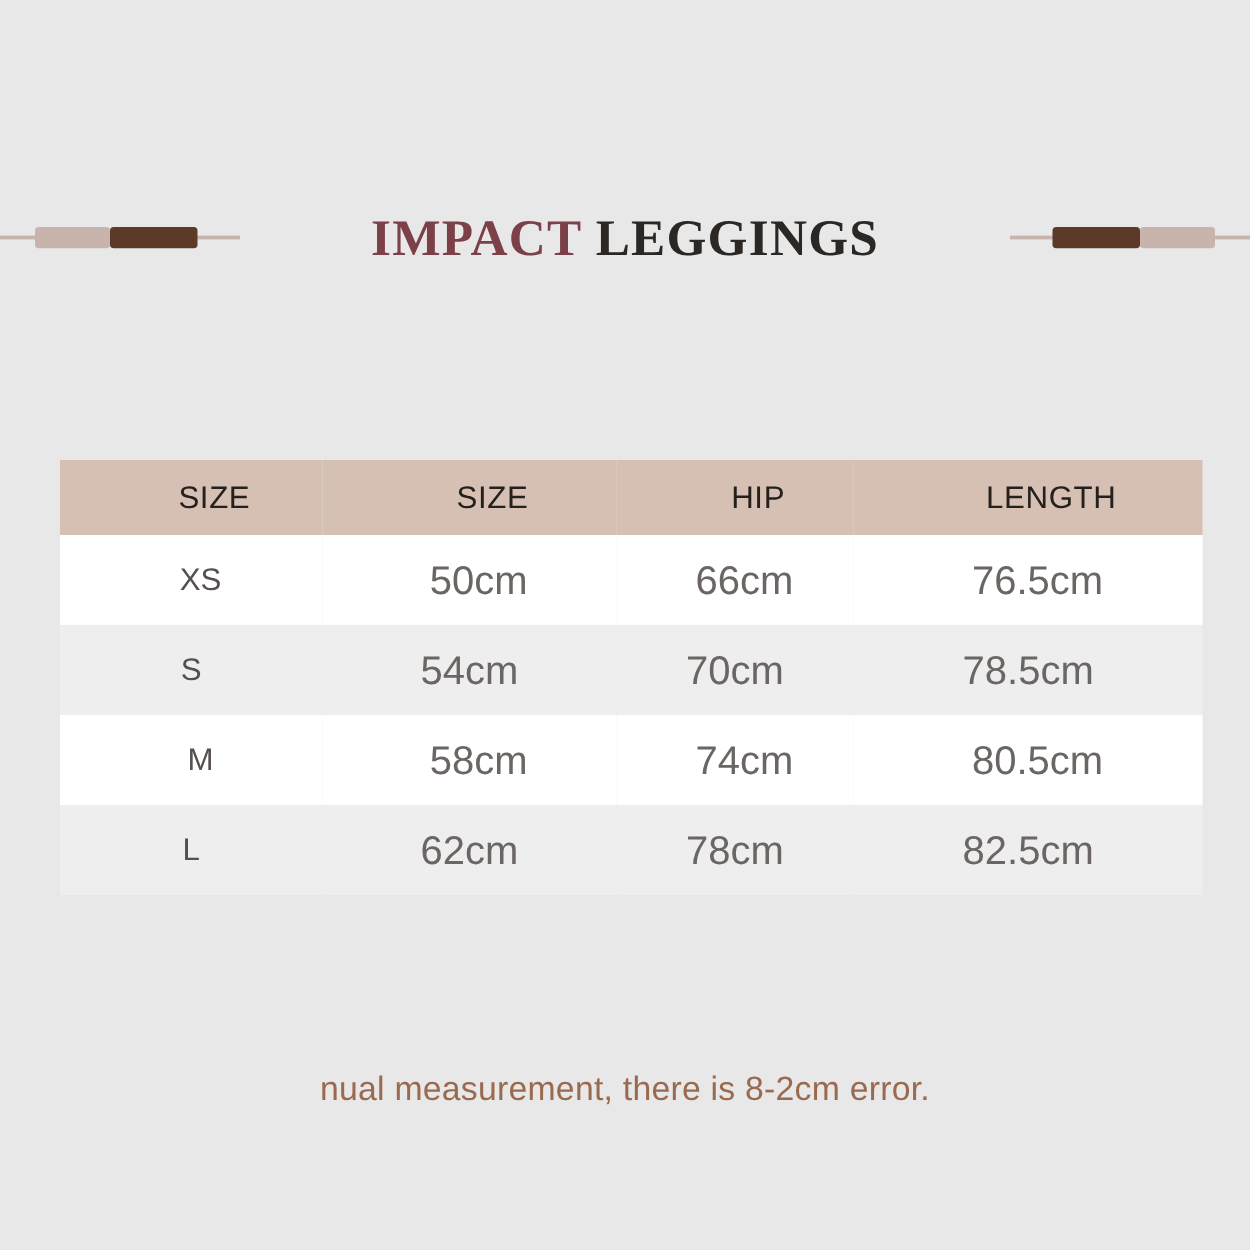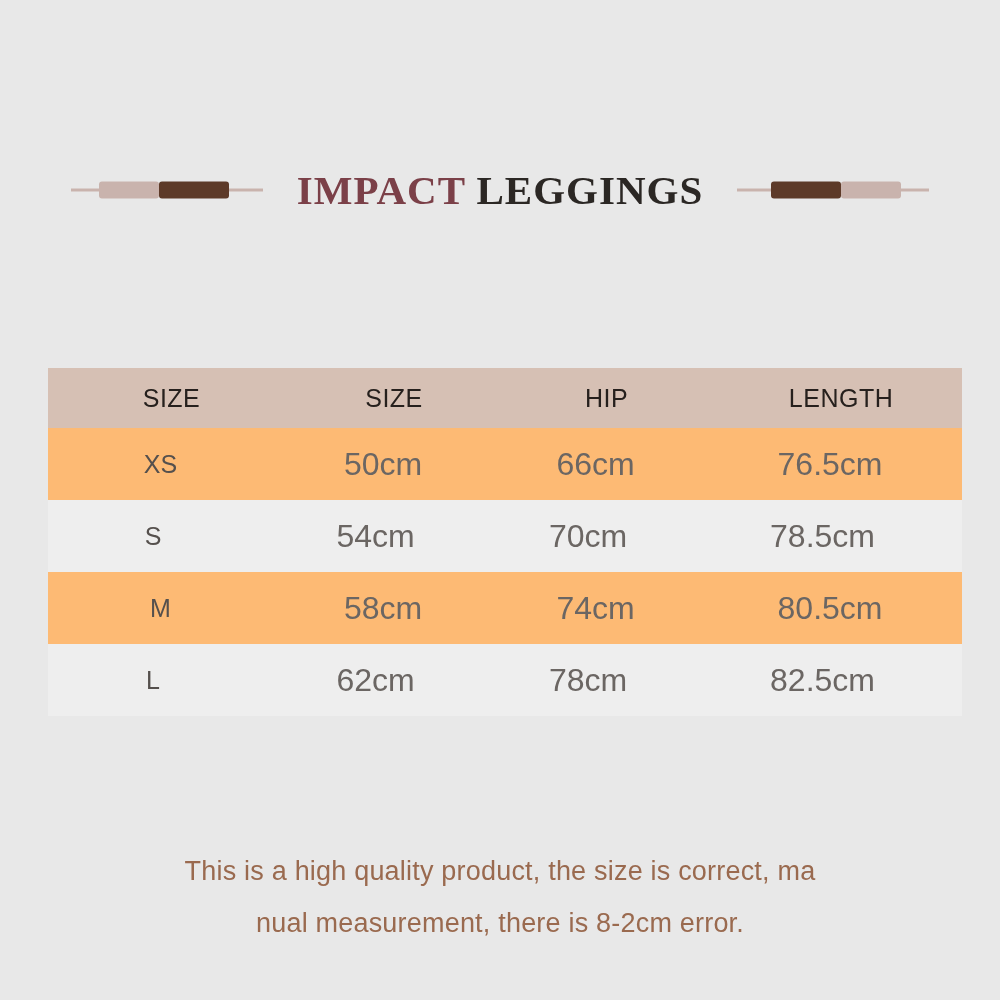--- a/index.html
+++ b/index.html
@@ -22,21 +22,21 @@
 
   
   .title-row {
     position: absolute;
     top: 155px;
     left: 0;
     width: 1000px;
     height: 70px;
     display: flex;
     align-items: center;
-    justify-content: center;
+    justify-content: space-between;
   }
   .ornament {
     position: relative;
     width: 192px;
     height: 22px;
     display: flex;
     align-items: center;
   }
   .ornament .thin-line {
     position: absolute;
@@ -97,21 +97,21 @@
     padding-left: 38px;
   }
   .table tbody td {
     height: 70px;
     text-align: center;
     vertical-align: middle;
     font-size: 32px;
     color: #6b6663;
     font-weight: 300;
   }
-  .table tbody tr.odd td { background: #fdba74; padding-left: 16px; }
+  .table tbody tr.odd td { background: #ffffff; padding-left: 16px; }
   .table tbody tr.even td { background: #eeeeee; }
   .table tbody td.size-cell { font-size: 25px; color: #55504d; }
 
   
   .note {
     position: absolute;
     top: 845px;
     left: 0;
     width: 1000px;
     text-align: center;
@@ -185,17 +185,16 @@
       <tr class="even">
         <td class="size-cell">L</td>
         <td>62cm</td>
         <td>78cm</td>
         <td>82.5cm</td>
       </tr>
     </tbody>
   </table>
 
   <div class="note">
-    <span class="line1">This is a high quality product, the size is correct, ma</span>
     <span class="line2">nual measurement, there is 8-2cm error.</span>
   </div>
 
 </div>
 
 </body></html>

